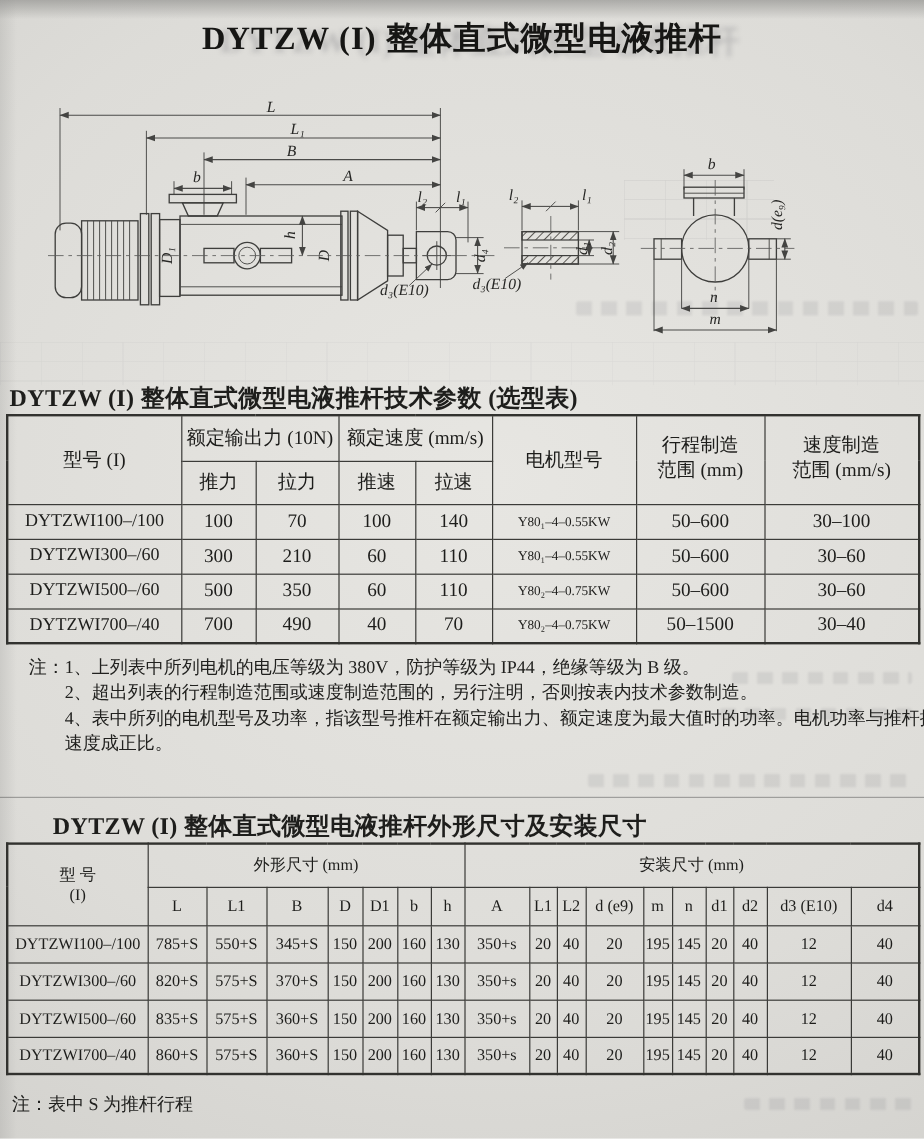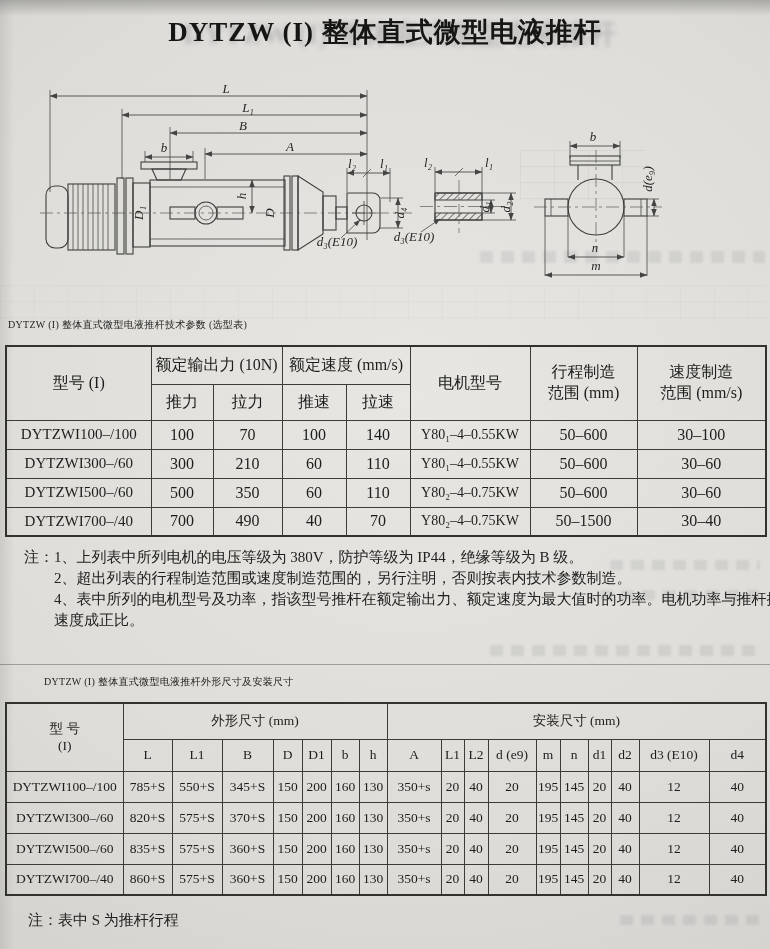--- a/index.html
+++ b/index.html
@@ -23,46 +23,46 @@
     text-shadow:15px 2px 4px rgba(100,100,108,.28);
   }
 
   .drawing{position:absolute;top:80px;left:0;z-index:2;}
   .ln{stroke:#3e3e3c;stroke-width:1.1;fill:none;}
   .lt{stroke:#4a4a48;stroke-width:0.8;fill:none;}
   .dim{stroke:#4a4a48;stroke-width:0.9;fill:none;}
   .cl{stroke:#5a5a58;stroke-width:0.7;fill:none;stroke-dasharray:13 4 3 4;}
   .dl{font:italic 13px "Liberation Serif","DejaVu Serif",serif;fill:#262624;}
 
-  .caption{position:absolute;left:8px;font-size:10px;color:#1e1e1c;letter-spacing:.3px;white-space:nowrap;z-index:3;}
+  .caption{position:absolute;left:8px;font-size:20px;color:#1e1e1c;letter-spacing:.3px;white-space:nowrap;z-index:3;font-weight:bold;}
   .c1{top:318px;}
   .c2{top:675px;margin-left:36px;}
 
   .dtable{position:absolute;left:5px;border-collapse:collapse;table-layout:fixed;
     background:transparent;z-index:3;color:#1d1d1b;border:2px solid #32322f;}
   .dtable th,.dtable td{border:1px solid #3b3b38;font-weight:normal;text-align:center;
     padding:0;overflow:hidden;white-space:nowrap;}
   .t1{top:345px;width:760px;font-size:16px;}
   .t1 thead tr.h1{height:38px;}
   .t1 thead tr.h2{height:36px;}
   .t1 tbody tr{height:29px;}
   .t1 .model{font-size:15px;}
-  .t1 .motor{font-size:14px;}
+  .t1 .motor{font-size:11px;}
   .two-line{line-height:1.3;}
   .t2{top:702px;width:760px;font-size:13.5px;}
   .t2 thead tr.h1{height:36px;}
   .t2 thead tr.h2{height:32px;}
   .t2 tbody tr{height:31px;}
   .t2 .model{font-size:13.5px;}
 
   .notes{position:absolute;top:549px;left:24px;width:745px;font-size:15px;color:#21211f;z-index:3;}
   .note{line-height:16px;margin-bottom:5px;white-space:nowrap;}
   .note.indent{padding-left:30px;}
 
-  .footnote{position:absolute;top:911px;left:28px;font-size:15px;color:#21211f;z-index:3;}
+  .footnote{position:absolute;top:911px;left:10px;font-size:15px;color:#21211f;z-index:3;}
 
   .ghost{position:absolute;pointer-events:none;z-index:1;}
   .ghost.grid{
     background:
       repeating-linear-gradient(180deg, rgba(90,90,100,.5) 0 1px, transparent 1px 16px),
       repeating-linear-gradient(90deg, rgba(90,90,100,.4) 0 1px, transparent 1px 34px);
     opacity:.14;filter:blur(.4px);
   }
   .ghost.textline{
     background:repeating-linear-gradient(90deg, rgba(70,70,82,.6) 0 13px, transparent 13px 21px);

